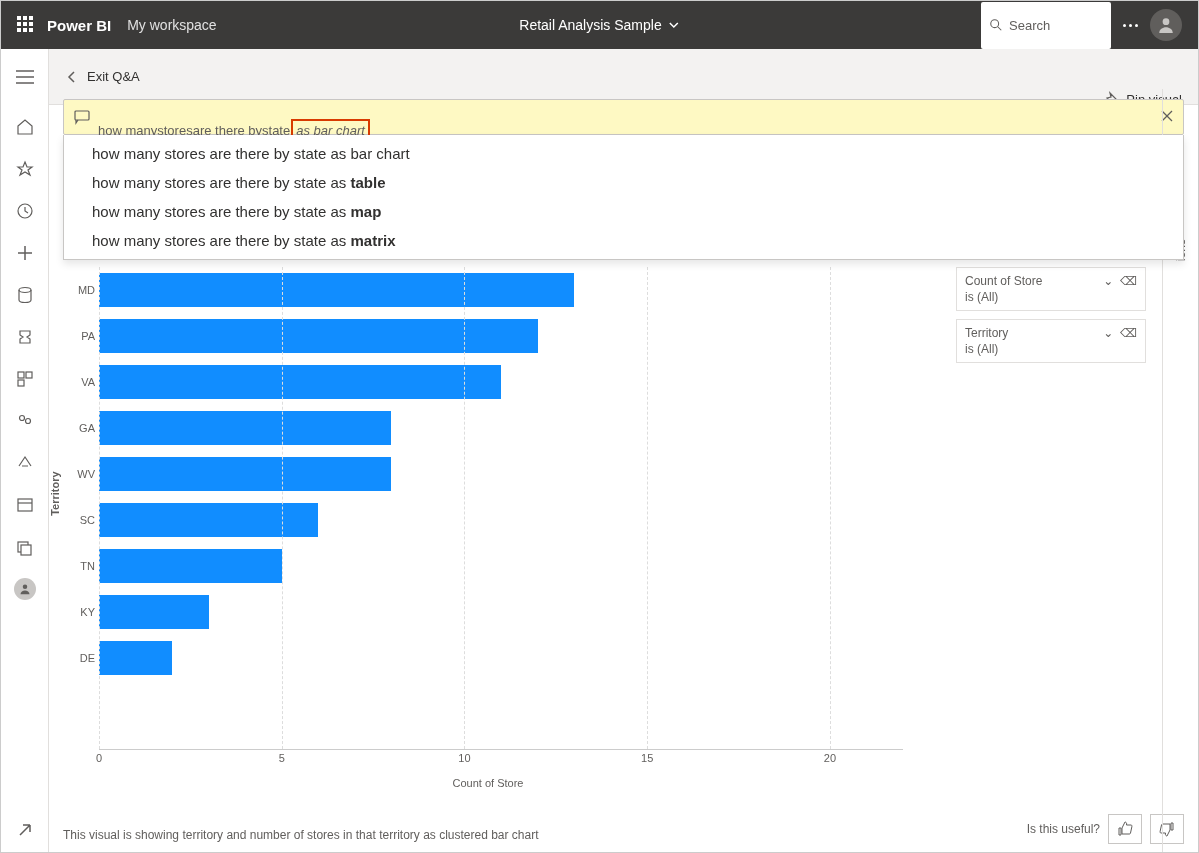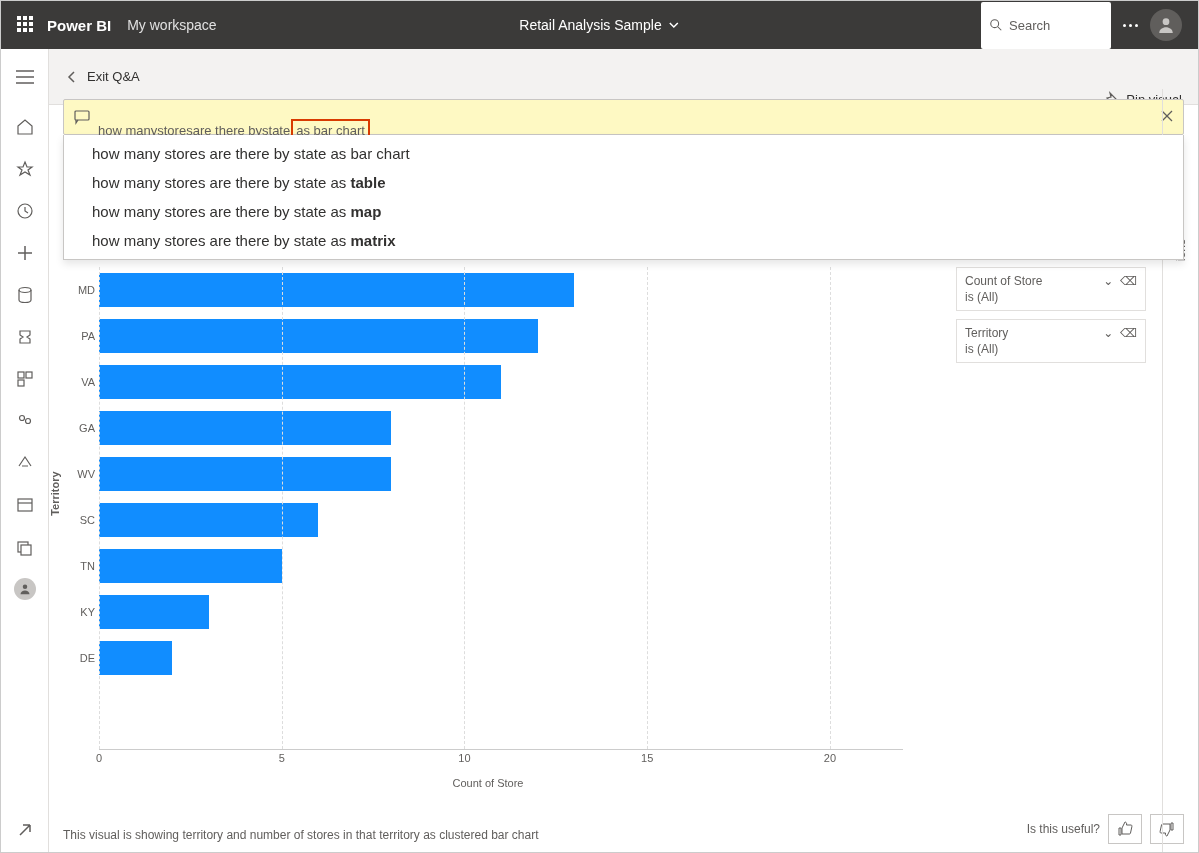--- a/index.html
+++ b/index.html
@@ -32,21 +32,21 @@
 .sub-header .pin svg { margin-right: 6px; }
 
 
 .main { position: absolute; left: 48px; right: 0; top: 88px; bottom: 0; padding: 10px 14px 0 14px; }
 
 
 .qna-input { height: 36px; border: 1px solid #c8c6c4; border-radius: 2px; display: flex; align-items: center; padding: 0 10px; background: #fef9c3; position: relative; }
 .qna-input .chat-icon { margin-right: 8px; color: #605e5c; }
 .qna-input .query { color: #605e5c; font-size: 13px; display: flex; align-items: baseline; }
 .qna-input .underline-blue { border-bottom: 1.5px solid #0078d4; padding-bottom: 1px; margin-top: 30px; }
-.qna-input .highlight-box { border: 2px solid #d83b01; padding: 2px 3px; margin: 0 1px; }
+.qna-input .highlight-box { border: 2px solid #d83b01; padding: 2px 3px; margin: 0 1px; font-style: italic; }
 .qna-input .clear { margin-left: auto; color: #605e5c; cursor: pointer; }
 
 
 .suggestions { position: absolute; left: 14px; right: 14px; top: 46px; background: #fff; border: 1px solid #c8c6c4; border-top: none; z-index: 10; padding: 4px 0; box-shadow: 0 4px 8px rgba(0,0,0,0.1); }
 .suggestions .sugg { padding: 6px 28px; font-size: 15px; color: #323130; cursor: pointer; }
 .suggestions .sugg b { font-weight: 600; }
 .suggestions .show-more { padding: 6px 28px; color: #0078d4; cursor: pointer; font-size: 13px; }
 
 
 .chart-wrap { position: absolute; left: 14px; right: 285px; top: 178px; bottom: 55px; }

